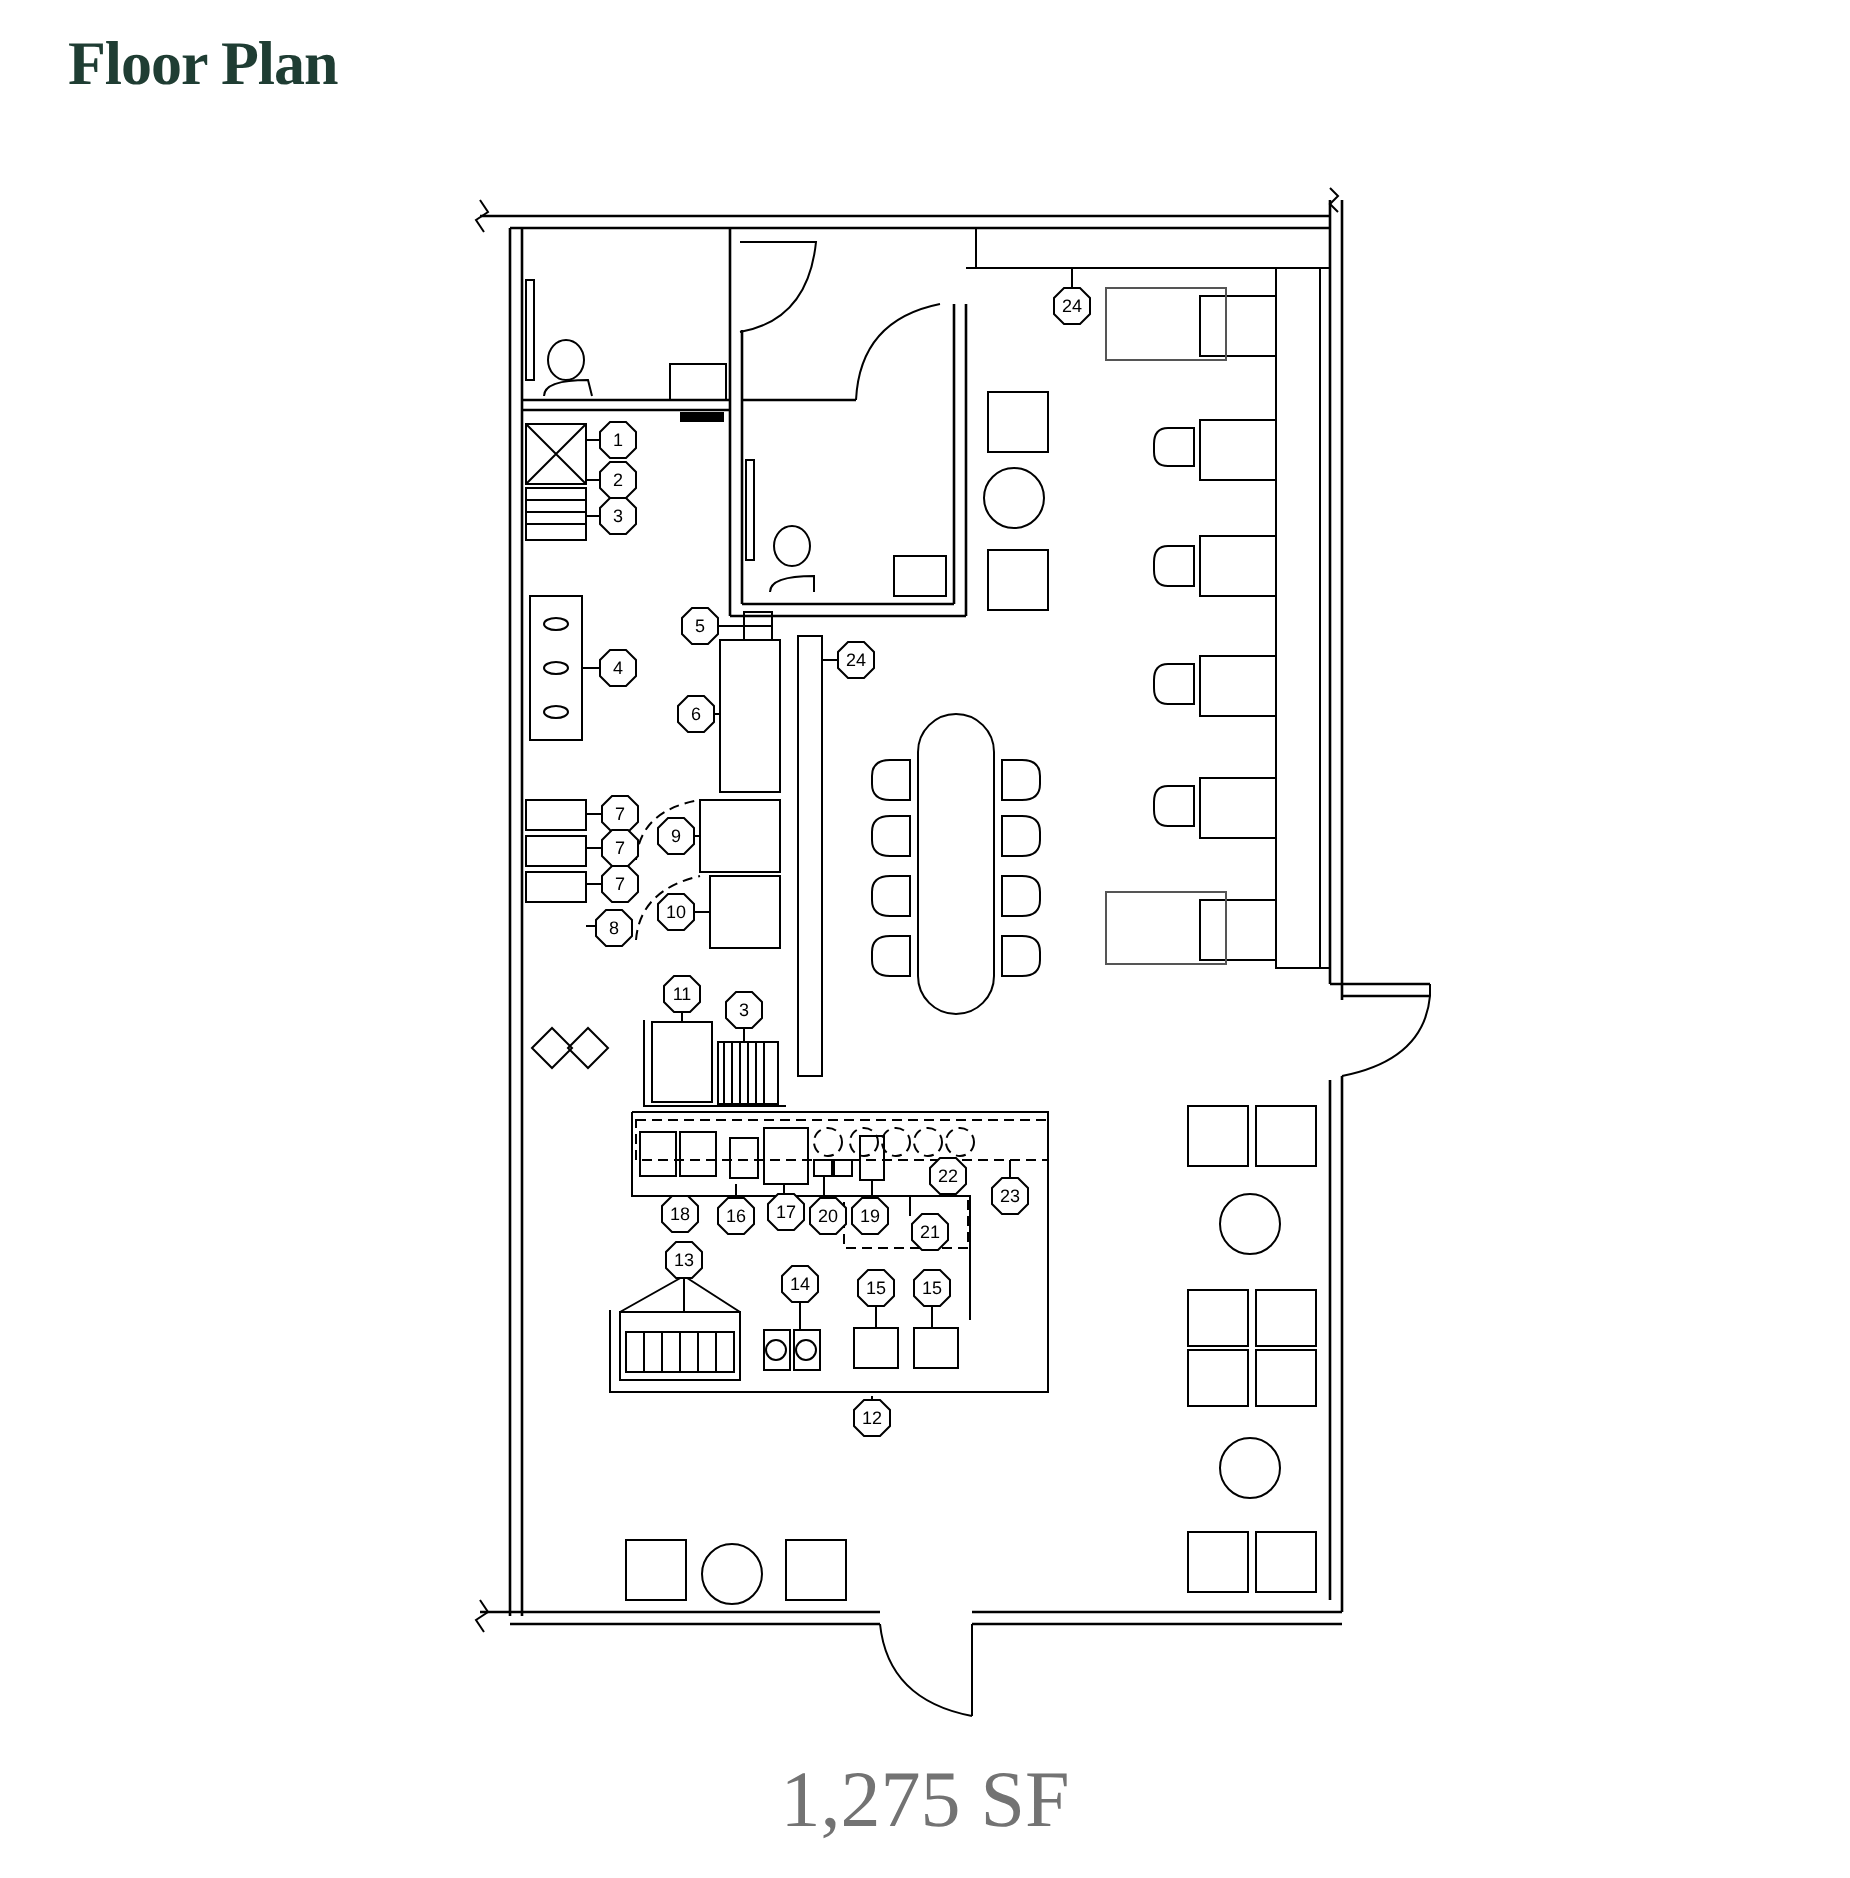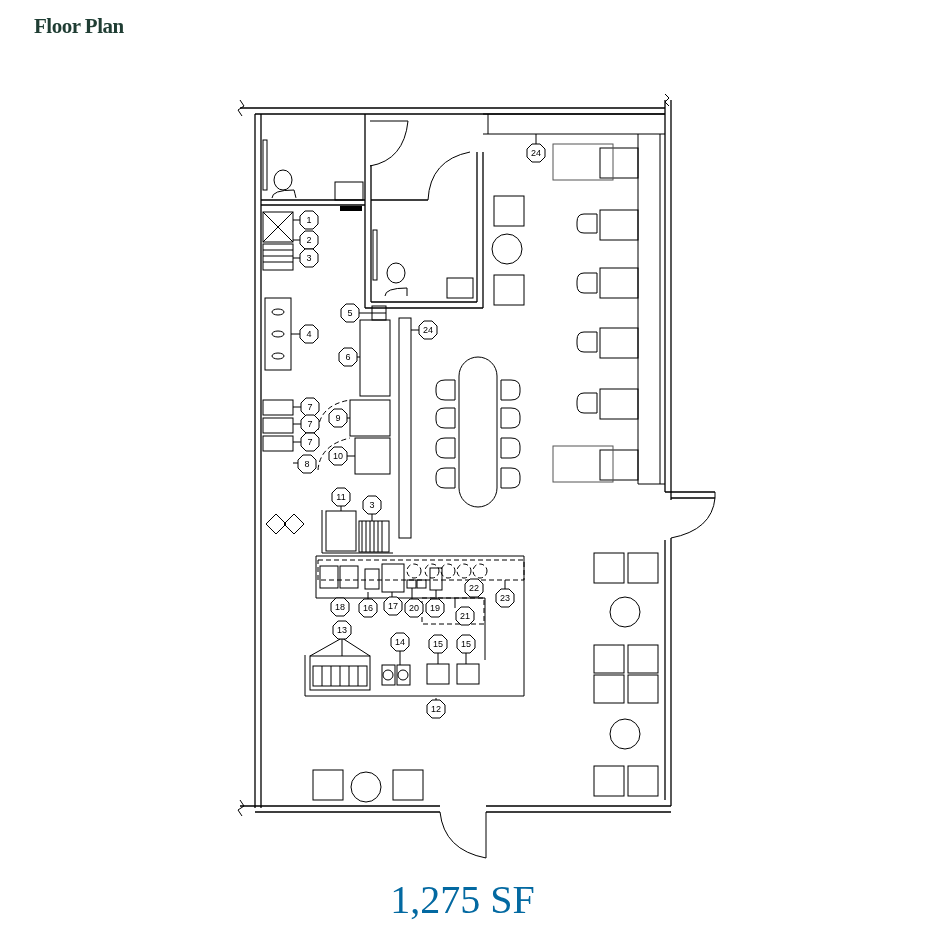--- a/index.html
+++ b/index.html
@@ -1,18 +1,18 @@
 <!DOCTYPE html>
 <html><head>
 <meta charset="utf-8">
 <style>
   html,body{margin:0;padding:0;background:#fff;}
   body{width:925px;height:939px;position:relative;overflow:hidden;font-family:"Liberation Serif","DejaVu Serif",serif;}
-  .title{position:absolute;left:34px;top:14px;font-size:21px;font-weight:bold;color:#1f3d33;letter-spacing:-0.5px;}
-  .area{position:absolute;left:0;width:925px;top:876px;text-align:center;font-size:40px;color:#0369a1;}
+  .title{position:absolute;left:34px;top:14px;font-size:31px;font-weight:bold;color:#1f3d33;letter-spacing:-0.5px;}
+  .area{position:absolute;left:0;width:925px;top:876px;text-align:center;font-size:40px;color:#737373;}
   svg{position:absolute;left:0;top:0;}
   .w{fill:none;stroke:#000;stroke-width:1.3;}
   .t{fill:none;stroke:#000;stroke-width:1;}
   .g{fill:none;stroke:#555;stroke-width:1;}
   .d{fill:none;stroke:#000;stroke-width:1;stroke-dasharray:5 3;}
   .tag text{font-family:"Liberation Sans","DejaVu Sans",sans-serif;font-size:9px;text-anchor:middle;dominant-baseline:central;}
   .tag polygon{fill:#fff;stroke:#000;stroke-width:1;}
 </style>
 </head>
 <body>

